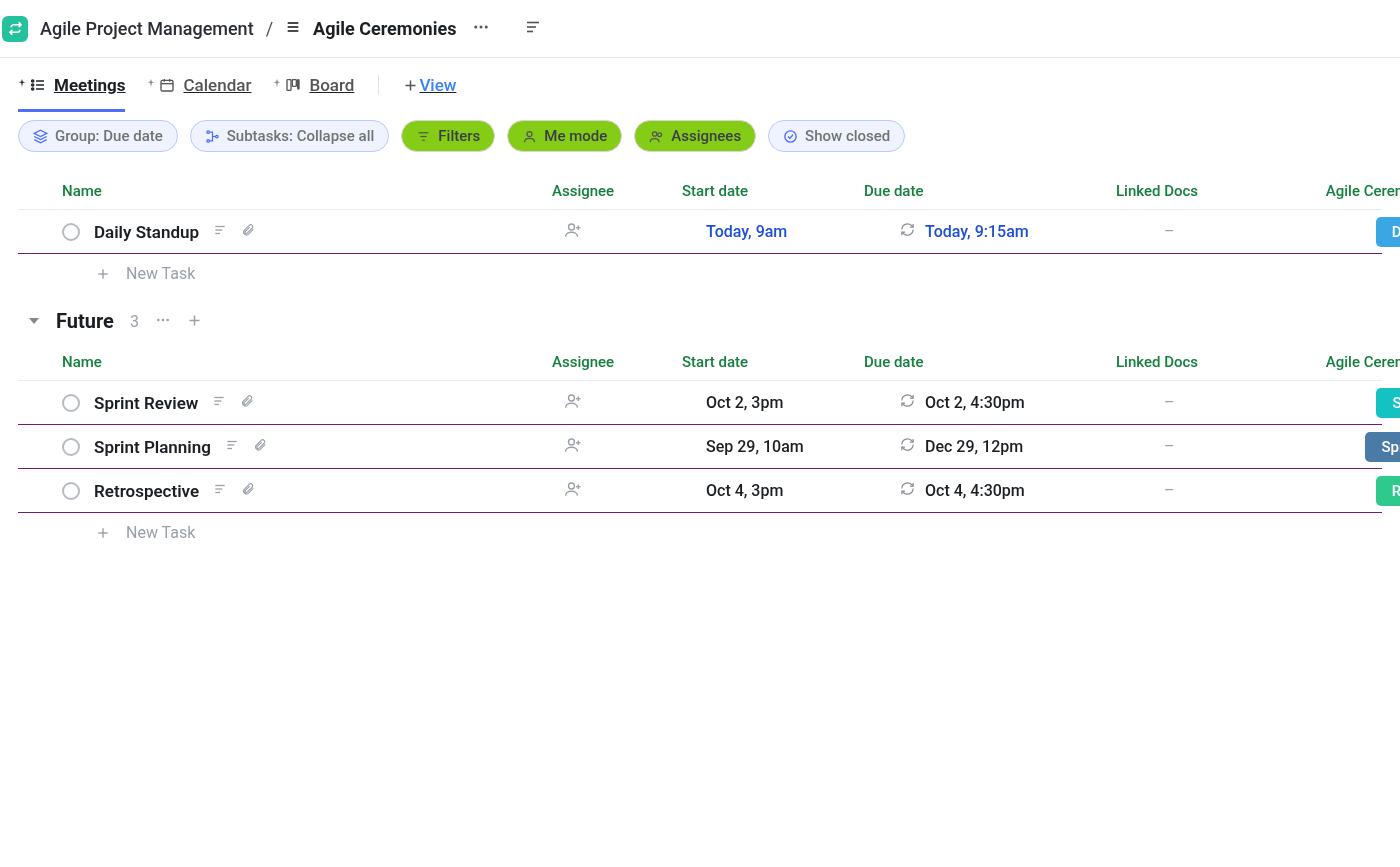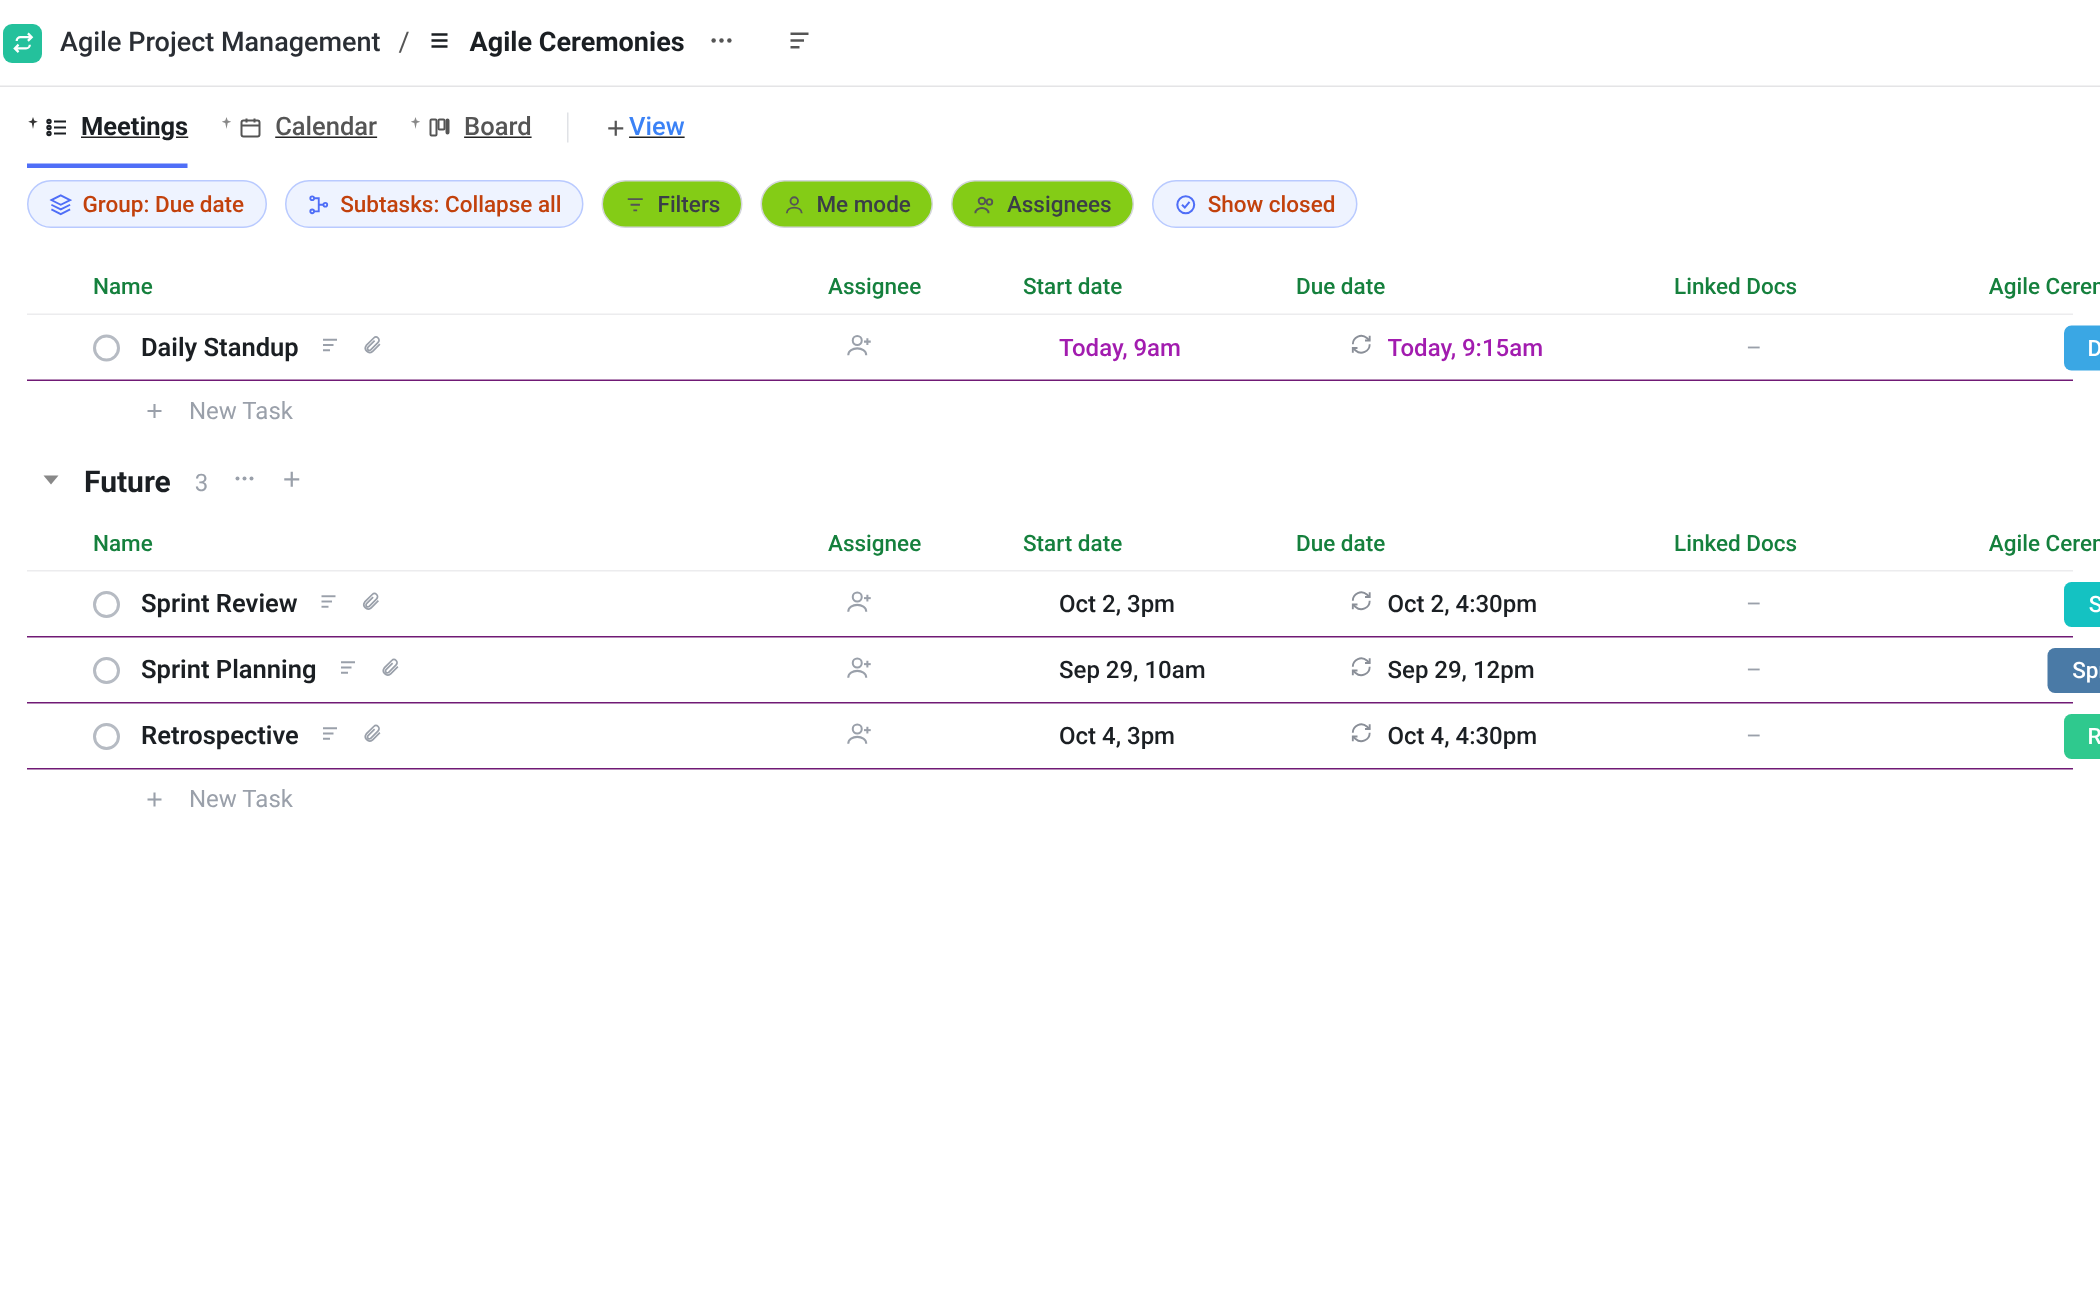--- a/index.html
+++ b/index.html
@@ -82,21 +82,21 @@
   padding: 6px 14px;
   font-size: 15px;
   color: #3a3e47;
   font-weight: 500;
   cursor: pointer;
   background: #84cc16;
 }
 .pill.blue {
   background: #eef3ff;
   border-color: #b9caff;
-  color: #c2410c;
+  color: #737373;
 }
 .pill svg { width: 15px; height: 15px; }
 
 
 .group { padding: 0 18px 12px; }
 .group-header {
   display: flex; align-items: center; gap: 16px;
   padding: 4px 0 10px 10px;
 }
 .collapse-arrow { color: #888; cursor: pointer; }
@@ -130,21 +130,21 @@
 .td-name { display: flex; align-items: center; gap: 14px; }
 .chk { width: 18px; height: 18px; border: 2px solid #b6bbc3; border-radius: 50%; cursor: pointer; flex-shrink: 0; }
 .task-title { font-size: 17px; font-weight: 600; color: #1b1f23; cursor: pointer; }
 .mini-icon { color: #9aa0aa; cursor: pointer; }
 .mini-icon svg { width: 14px; height: 14px; }
 
 .td-assignee { color: #9aa0aa; }
 .td-assignee svg { width: 18px; height: 18px; cursor: pointer; }
 
 .td-date { font-size: 16px; font-weight: 500; color: #1b1f23; display: flex; align-items: center; gap: 10px; }
-.td-date.amber { color: #a21caf; }
+.td-date.amber { color: #1d4ed8; }
 .recur-icon svg { width: 15px; height: 15px; }
 
 .td-linked { color: #9aa0aa; font-size: 16px; }
 
 .td-ceremony { display: flex; justify-content: flex-end; }
 .badge {
   color: #fff;
   font-size: 15px;
   font-weight: 500;
   padding: 6px 16px;
@@ -443,21 +443,21 @@
         </svg>
     </div>
     <div class="td-date">Sep 29, 10am</div>
     <div class="td-date">
       <span class="recur-icon"><svg viewBox="0 0 24 24" fill="none" stroke="#8a8f98" stroke-width="2">
             <path d="M3 12a9 9 0 0 1 15-6.7L21 8"></path>
             <path d="M21 3v5h-5"></path>
             <path d="M21 12a9 9 0 0 1-15 6.7L3 16"></path>
             <path d="M3 21v-5h5"></path>
           </svg></span>
-      <span>Sep 29, 12pm</span>
+      <span>Dec 29, 12pm</span>
     </div>
     <div class="td-linked">–</div>
     <div class="td-ceremony">
         <span class="badge b-steel">Sprint Planning</span>
       </div>
   </div>
 
   <div class="trow">
     <div class="td-name">
       <span class="chk"></span>

